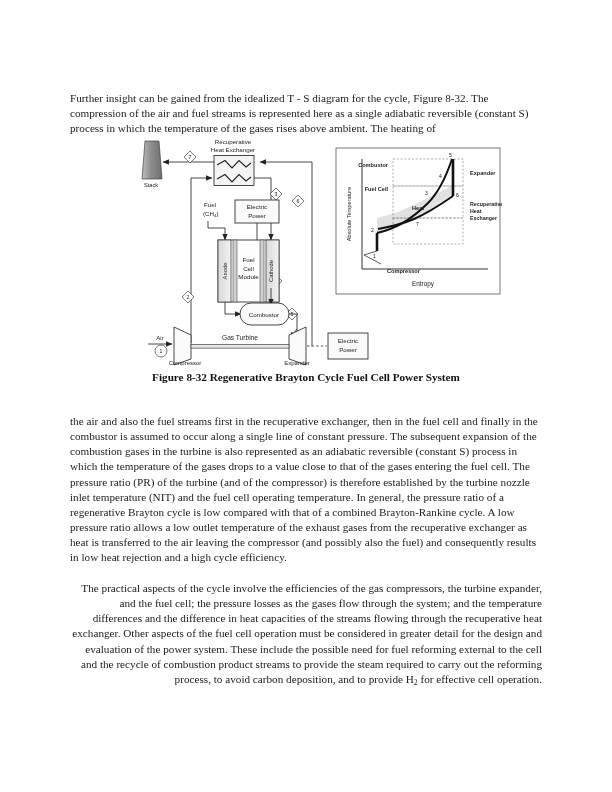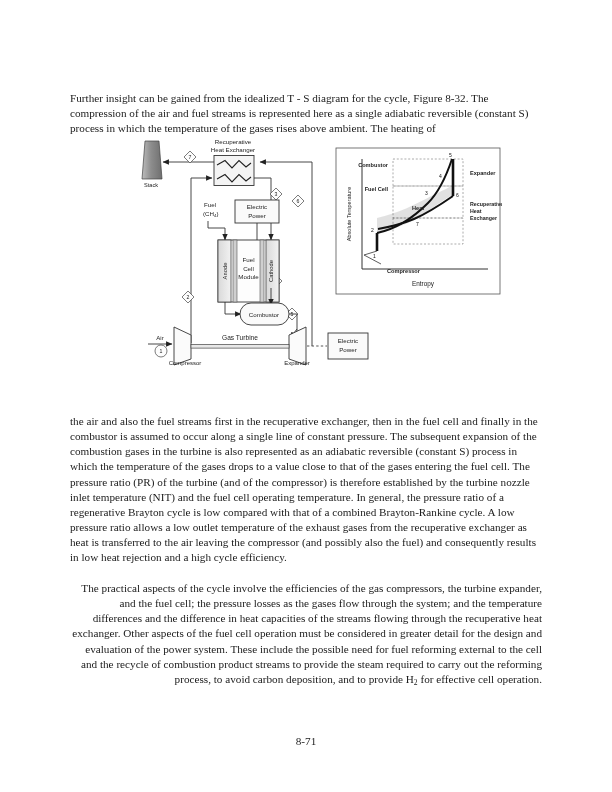--- a/index.html
+++ b/index.html
@@ -242,20 +242,20 @@
             <text x="299" y="45">4</text>
             <text x="309" y="24">5</text>
             <text x="316" y="64">6</text>
             <text x="276" y="93">7</text>
           </g>
         </g>
       </g>
     </svg>
   </div>
 
+  <div class="fig-caption">Figure 8-32  Regenerative Brayton Cycle Fuel Cell Power System</div>
 
   <p class="body-text" id="para-2">the air and also the fuel streams first in the recuperative exchanger, then in the fuel cell and finally in the combustor is assumed to occur along a single line of constant pressure.  The subsequent expansion of the combustion gases in the turbine is also represented as an adiabatic reversible (constant S) process in which the temperature of the gases drops to a value close to that of the gases entering the fuel cell.  The pressure ratio (PR) of the turbine (and of the compressor) is therefore established by the turbine nozzle inlet temperature (NIT) and the fuel cell operating temperature.  In general, the pressure ratio of a regenerative Brayton cycle is low compared with that of a combined Brayton-Rankine cycle.  A low pressure ratio allows a low outlet temperature of the exhaust gases from the recuperative exchanger as heat is transferred to the air leaving the compressor (and possibly also the fuel) and consequently results in low heat rejection and a high cycle efficiency.</p>
 
   <p class="body-text" id="para-3"><span>The practical aspects of the cycle involve the efficiencies of the gas compressors, the turbine expander, and the fuel cell; the pressure losses as the gases flow through the system; and the temperature differences and the difference in heat capacities of the streams flowing through the recuperative heat exchanger.  Other aspects of the fuel cell operation must be considered in greater detail for the design and evaluation of the power system.  These include the possible need for fuel reforming external to the cell and the recycle of combustion product streams to provide the steam required to carry out the reforming process, to avoid carbon deposition, and to provide H</span><sub>2</sub><span> for effective cell operation.</span></p>
 
-  <div class="page-number">8-71</div>
 
 </div>
 
 </body></html>

